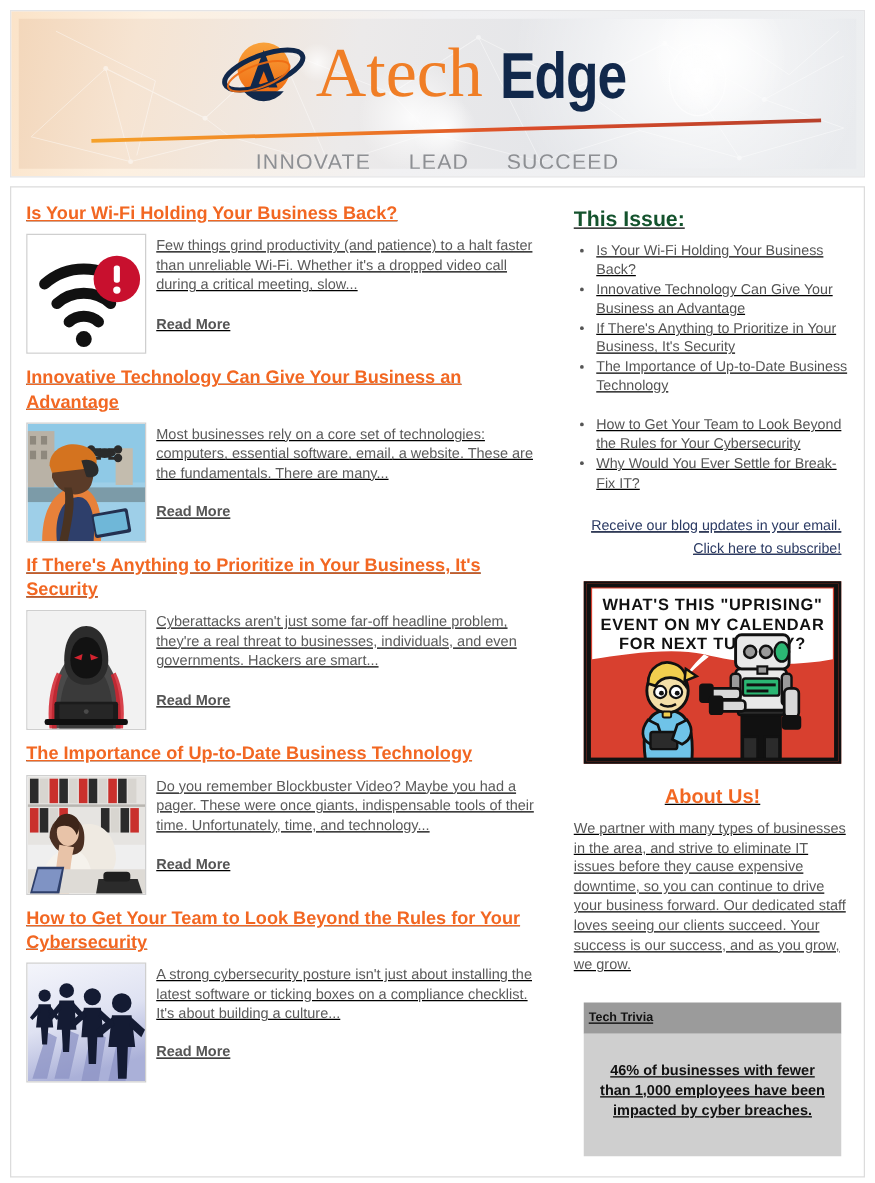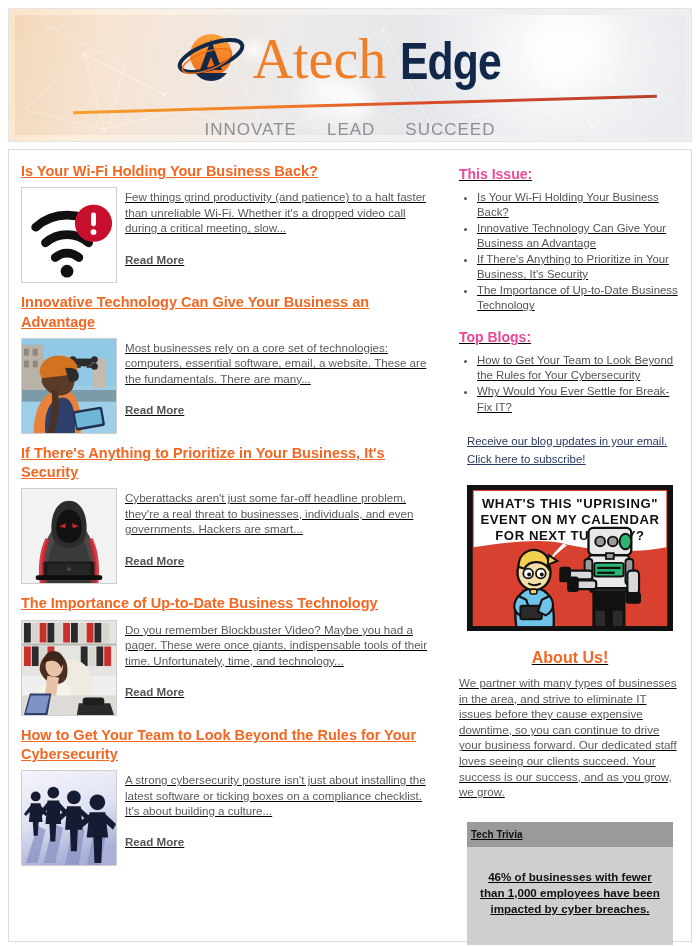--- a/index.html
+++ b/index.html
@@ -106,29 +106,29 @@
     display:block; font-weight:bold; color:#555; font-size:11.6px;
     text-decoration:none; margin-top:16px;
   }
 
   
   .side-date {
     font-size:21px; font-weight:bold; color:#595959;
     margin: 4px 0 16px 0;
   }
   .side-head {
-    font-size:14px; font-weight:bold; color:#ec4899;
+    font-size:17px; font-weight:bold; color:#14532d;
     margin: 0 0 8px 0;
   }
   .side-list { margin:0 0 16px 0; padding-left:18px; }
   .side-list li {
     font-size:11.4px; line-height:1.32; color:#555;
     margin-bottom:1px;
   }
-  .subscribe-wrap { text-align:left; margin: 2px 0 18px 0; padding:0 8px; }
+  .subscribe-wrap { text-align:right; margin: 2px 0 18px 0; padding:0 8px; }
   .subscribe-link {
     font-size:11.4px; line-height:1.35; color:#2b3a63;
     text-decoration:underline;
   }
 
   
   .comic {
     width:206px; height:146px; margin:0 auto 18px auto;
     border:2px solid #111; background:#d8402f;
     position:relative; overflow:hidden;
@@ -421,21 +421,20 @@
 
 
       <div class="side-head">This Issue:</div>
       <ul class="side-list">
         <li>Is Your Wi-Fi Holding Your Business Back?</li>
         <li>Innovative Technology Can Give Your Business an Advantage</li>
         <li>If There's Anything to Prioritize in Your Business, It's Security</li>
         <li>The Importance of Up-to-Date Business Technology</li>
       </ul>
 
-      <div class="side-head">Top Blogs:</div>
       <ul class="side-list">
         <li>How to Get Your Team to Look Beyond the Rules for Your Cybersecurity</li>
         <li>Why Would You Ever Settle for Break-Fix IT?</li>
       </ul>
 
       <div class="subscribe-wrap">
         <a class="subscribe-link" href="#">Receive our blog updates in your email. Click here to subscribe!</a>
       </div>
 
       <div class="comic">

